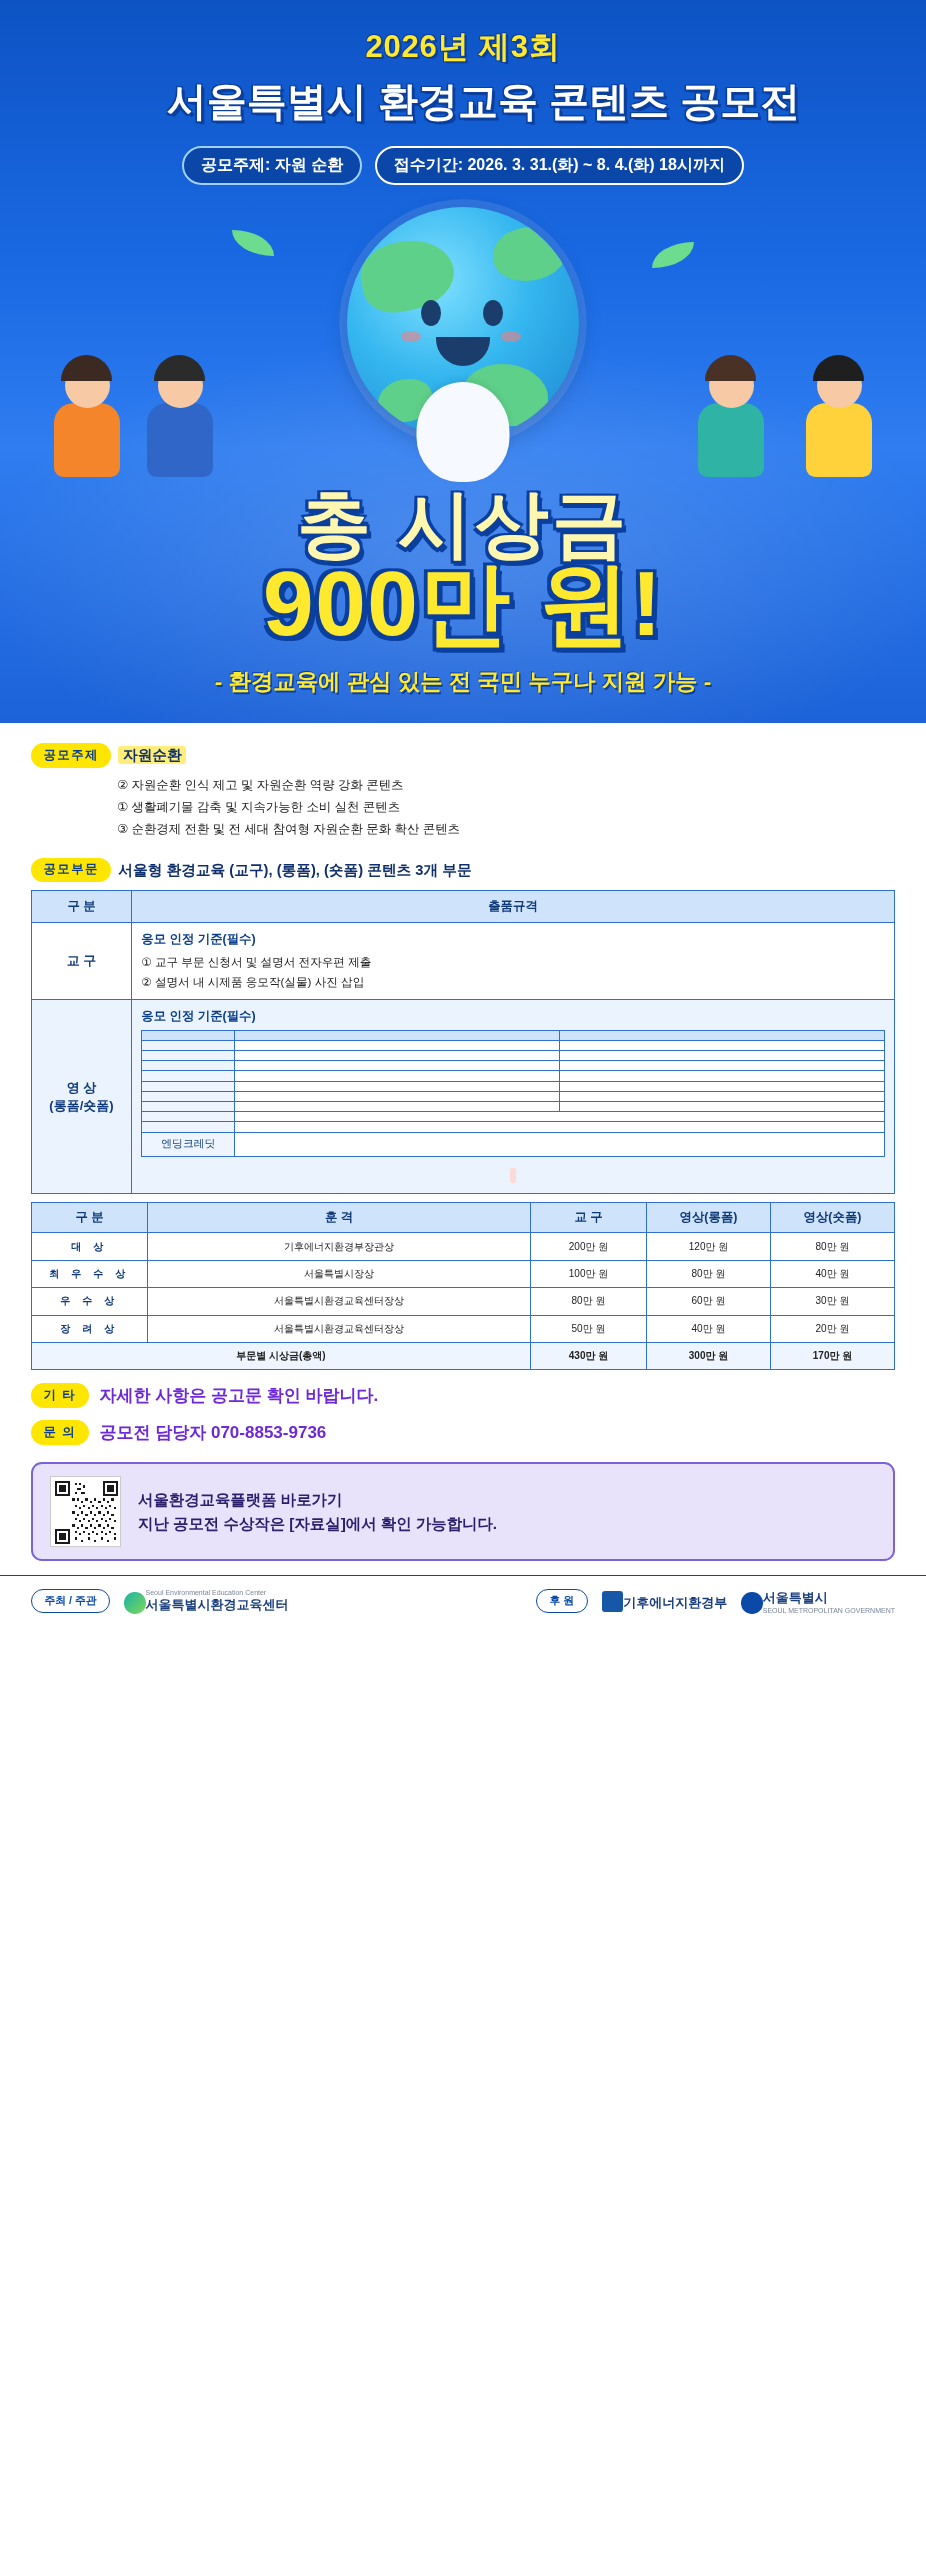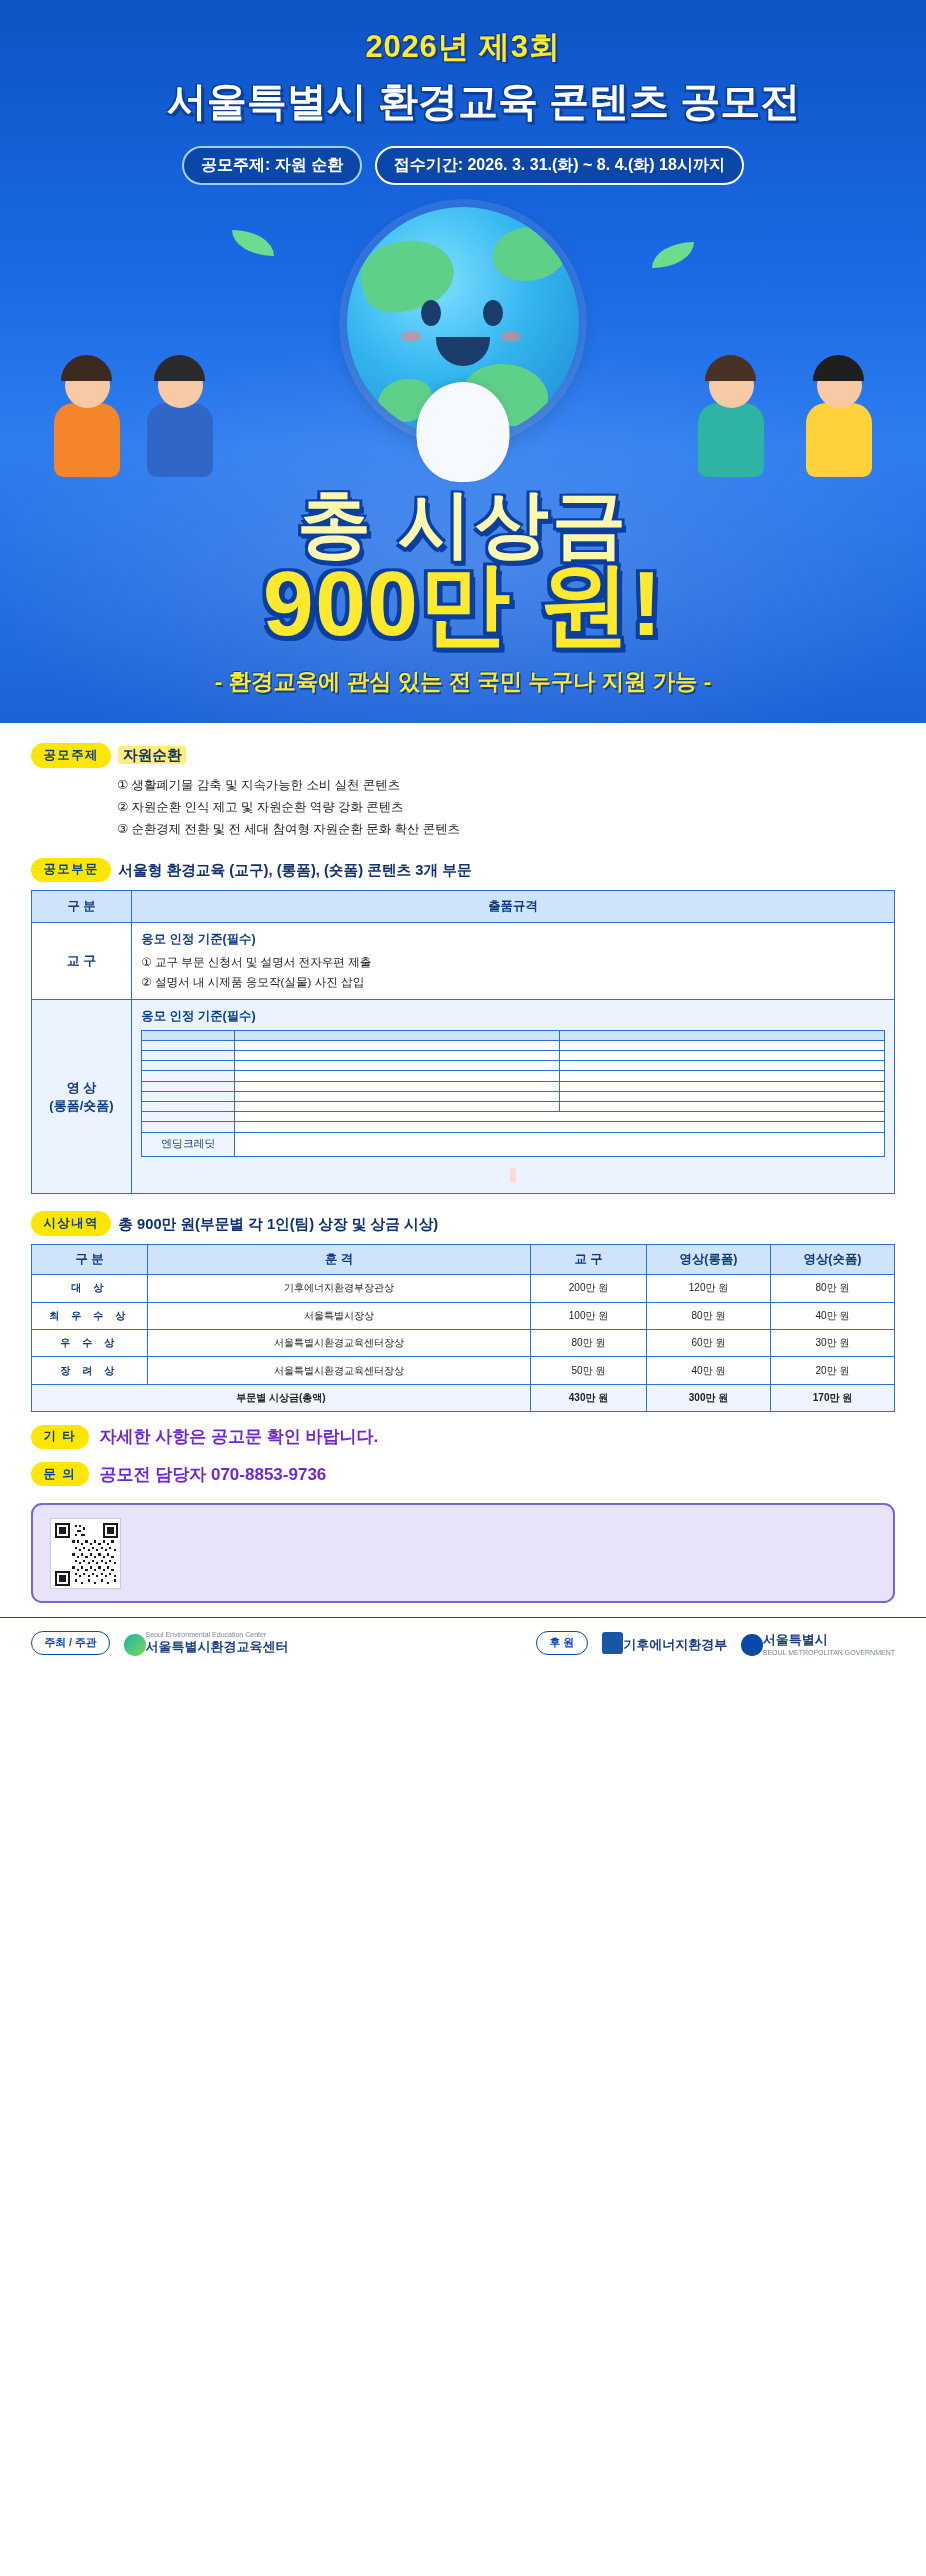--- a/index.html
+++ b/index.html
@@ -237,22 +237,22 @@
     <div class="hero-sub">- 환경교육에 관심 있는 전 국민 누구나 지원 가능 -</div>
   </div>
 
   <div class="content">
 
     <div class="sec-head">
       <span class="tag">공모주제</span>
       <span class="sec-title"><span class="hl">자원순환</span></span>
     </div>
     <div class="bullets">
+      <div>② 자원순환 인식 제고 및 자원순환 역량 강화 콘텐츠</div>
       <div>① 생활폐기물 감축 및 지속가능한 소비 실천 콘텐츠</div>
-      <div>② 자원순환 인식 제고 및 자원순환 역량 강화 콘텐츠</div>
       <div>③ 순환경제 전환 및 전 세대 참여형 자원순환 문화 확산 콘텐츠</div>
     </div>
 
     <div class="sec-head" style="margin-top:17px;">
       <span class="tag">공모부문</span>
       <span class="sec-title">서울형 환경교육 (교구), (롱폼), (숏폼) 콘텐츠 3개 부문</span>
     </div>
 
     <table class="tbl-main">
       <thead>
@@ -345,24 +345,20 @@
               <div></div>
               <div></div>
               <div style="text-align:center;"><span class="hl-pink"></span></div>
               <div></div>
             </div>
           </td>
         </tr>
       </tbody>
     </table>
 
-    <div class="sec-head" style="margin-top:17px;">
-      <span class="tag">시상내역</span>
-      <span class="sec-title">총 900만 원(부문별 각 1인(팀) 상장 및 상금 시상)</span>
-    </div>
 
     <table class="tbl-prize">
       <thead>
         <tr>
           <th style="width:116px;">구 분</th>
           <th>훈 격</th>
           <th style="width:116px;">교 구</th>
           <th style="width:124px;">영상(롱폼)</th>
           <th style="width:124px;">영상(숏폼)</th>
         </tr>
@@ -504,20 +500,24 @@
             <rect x="9" y="26" width="1" height="1"></rect>
               <rect x="12" y="27" width="1" height="1"></rect>
             <rect x="15" y="26" width="1" height="1"></rect>
               <rect x="18" y="27" width="1" height="1"></rect>
             <rect x="21" y="26" width="1" height="1"></rect>
               <rect x="24" y="27" width="1" height="1"></rect>
             <rect x="27" y="26" width="1" height="1"></rect>
           </g>
         </svg>
       </div>
+      <div class="qr-text">
+        <div>서울환경교육플랫폼 바로가기</div>
+        <div>지난 공모전 수상작은 [자료실]에서 확인 가능합니다.</div>
+      </div>
     </div>
   </div>
 
   <div class="footer">
     <span class="f-pill">주최 / 주관</span>
     <span class="org">
       <span class="mark" style="background:linear-gradient(135deg,#19b3a6,#7ed957);"></span>
       <span>
         <span class="org-sub">Seoul Environmental Education Center</span>
         <span>서울특별시환경교육센터</span>

